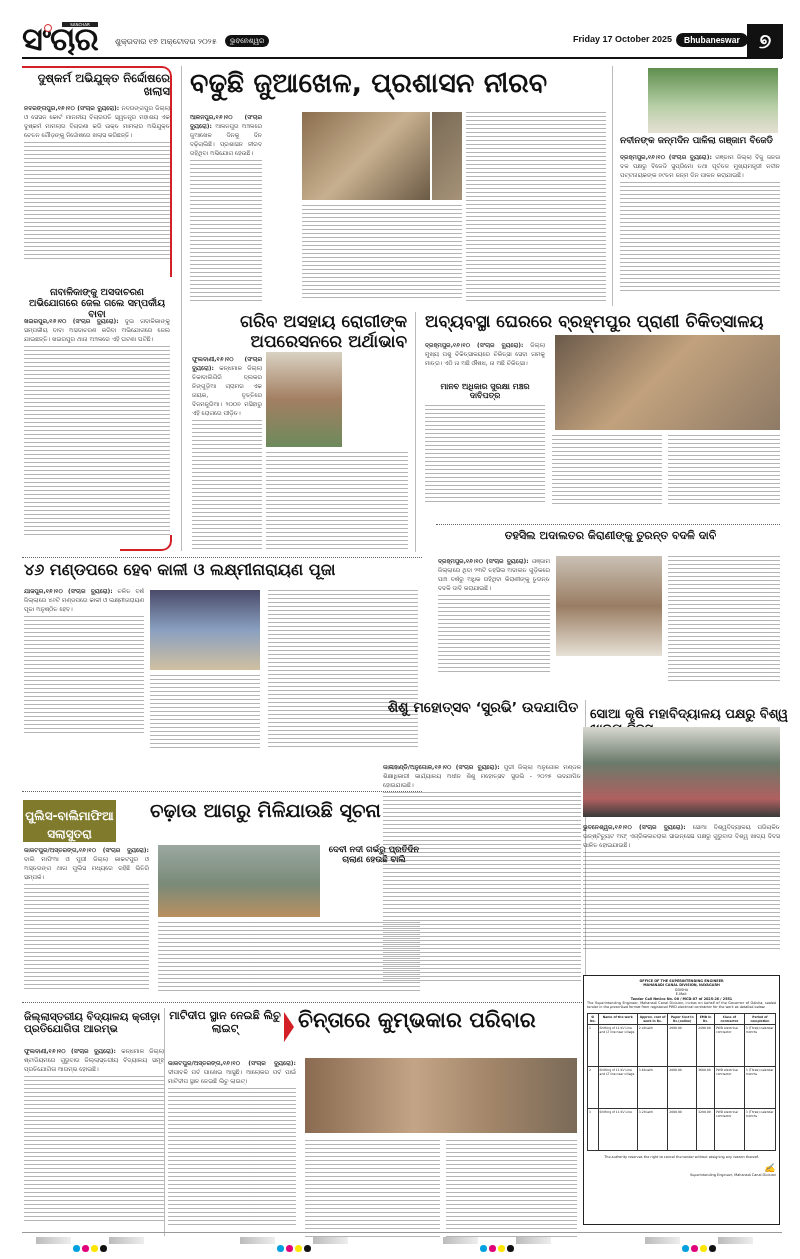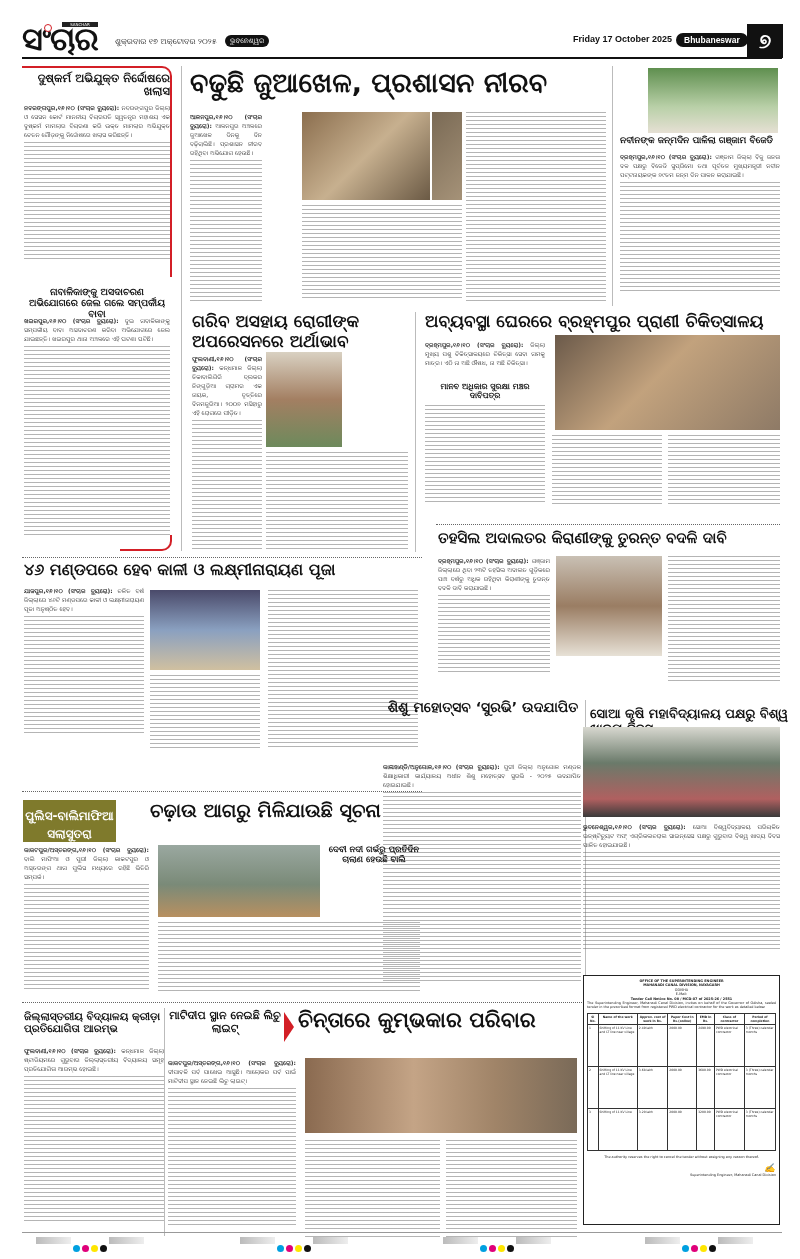--- a/index.html
+++ b/index.html
@@ -88,21 +88,21 @@
 <div class="abs vrule" style="left:612px;top:66px;height:240px;"></div>
 
 <div class="abs photo" style="left:648px;top:68px;width:130px;height:65px;background:linear-gradient(180deg,#5f8f4f,#b9d0a8 60%,#e6e0d4);"></div>
 <div class="abs headline" style="left:620px;top:135px;width:160px;font-size:9px;">ନବୀନଙ୍କ ଜନ୍ମଦିନ ପାଳିଲା ଗଞ୍ଜାମ ବିଜେଡି</div>
 <div class="abs body-text" style="left:620px;top:152px;width:160px;height:150px;">
   <span style="font-weight:bold">ବ୍ରହ୍ମପୁର,୧୬।୧୦ (ସଂଚାର ବ୍ୟୁରୋ):</span>
   <span>ଗଞ୍ଜାମ ଜିଲ୍ଲା ବିଜୁ ଜନତା ଦଳ ପକ୍ଷରୁ ବିଜେଡି ସୁପ୍ରିମୋ ତଥା ପୂର୍ବତନ ମୁଖ୍ୟମନ୍ତ୍ରୀ ନବୀନ ପଟ୍ଟନାୟକଙ୍କ ୭୯ତମ ଜନ୍ମ ଦିନ ପାଳନ କରାଯାଇଛି।</span>
   <div class="lines" style="height:110px;margin-top:3px;"></div>
 </div>
 
-<div class="abs headline" style="left:192px;top:312px;width:215px;font-size:17px;text-align:left;">ଗରିବ ଅସହାୟ ରୋଗୀଙ୍କ ଅପରେସନରେ ଅର୍ଥାଭାବ</div>
+<div class="abs headline" style="left:192px;top:312px;width:215px;font-size:17px;text-align:right;">ଗରିବ ଅସହାୟ ରୋଗୀଙ୍କ ଅପରେସନରେ ଅର୍ଥାଭାବ</div>
 <div class="abs body-text" style="left:192px;top:354px;width:70px;height:197px;">
   <span style="font-weight:bold">ଫୁଲବାଣୀ,୧୬।୧୦ (ସଂଚାର ବ୍ୟୁରୋ):</span>
   <span>କନ୍ଧମାଳ ଜିଲ୍ଲା ତିକାବାଲିଗିରି ବ୍ଲକର ନିଙ୍ଗୁଡ଼ିଆ ଗ୍ରାମର ଏକ ନାୟକ, ବୃତ୍ତିରେ ଦିନମଜୁରିଆ। ୨୦୦୭ ମସିହାରୁ ଏହି ରୋଗରେ ପୀଡ଼ିତ।</span>
   <div class="lines" style="height:130px;margin-top:3px;"></div>
 </div>
 <div class="abs photo" style="left:266px;top:352px;width:76px;height:95px;background:linear-gradient(180deg,#d9d1c2,#a37f62 50%,#6d8a5c);"></div>
 <div class="abs lines" style="left:266px;top:452px;width:142px;height:99px;"></div>
 
 <div class="abs vrule" style="left:415px;top:312px;height:240px;"></div>
 
@@ -111,21 +111,21 @@
   <span style="font-weight:bold">ବ୍ରହ୍ମପୁର,୧୬।୧୦ (ସଂଚାର ବ୍ୟୁରୋ):</span>
   <span>ଜିଲ୍ଲା ମୁଖ୍ୟ ପଶୁ ଚିକିତ୍ସାଳୟରେ ଚିକିତ୍ସା ସେବା ନାମକୁ ମାତ୍ର। ଏଠି ନା ଅଛି ଔଷଧ, ନା ଅଛି ଚିକିତ୍ସା।</span>
 </div>
 <div class="abs headline" style="left:425px;top:382px;width:120px;font-size:8px;text-align:center;">ମାନବ ଅଧିକାର ସୁରକ୍ଷା ମଞ୍ଚର ଦାବିପତ୍ର</div>
 <div class="abs photo" style="left:555px;top:335px;width:225px;height:95px;background:linear-gradient(135deg,#6b5a4a,#c2a27d 45%,#8e7a66);"></div>
 <div class="abs lines" style="left:425px;top:405px;width:120px;height:100px;"></div>
 <div class="abs lines" style="left:552px;top:435px;width:110px;height:70px;"></div>
 <div class="abs lines" style="left:668px;top:435px;width:112px;height:70px;"></div>
 <div class="abs hdotted" style="left:436px;top:524px;width:344px;"></div>
 
-<div class="abs headline" style="left:438px;top:530px;width:345px;font-size:15px;">ତହସିଲ ଅଦାଲତର କିରାଣୀଙ୍କୁ ତୁରନ୍ତ ବଦଳି ଦାବି</div>
+<div class="abs headline" style="left:438px;top:530px;width:345px;font-size:11px;text-align:center;">ତହସିଲ ଅଦାଲତର କିରାଣୀଙ୍କୁ ତୁରନ୍ତ ବଦଳି ଦାବି</div>
 <div class="abs body-text" style="left:438px;top:556px;width:112px;height:125px;">
   <span style="font-weight:bold">ବ୍ରହ୍ମପୁର,୧୬।୧୦ (ସଂଚାର ବ୍ୟୁରୋ):</span>
   <span>ଗଞ୍ଜାମ ଜିଲ୍ଲାରେ ଥିବା ୨୩ଟି ତହସିଲ ଅଦାଲତ ଗୁଡ଼ିକରେ ପାଞ୍ଚ ବର୍ଷରୁ ଅଧିକ ରହିଥିବା କିରାଣୀଙ୍କୁ ତୁରନ୍ତ ବଦଳି ଦାବି କରାଯାଇଛି।</span>
   <div class="lines" style="height:80px;margin-top:3px;"></div>
 </div>
 <div class="abs photo" style="left:556px;top:556px;width:106px;height:100px;background:linear-gradient(180deg,#c9c0b4,#9a7d63 50%,#e7e1d6);"></div>
 <div class="abs lines" style="left:668px;top:556px;width:112px;height:125px;"></div>
 
 <div class="abs hdotted" style="left:22px;top:557px;width:400px;"></div>
 

